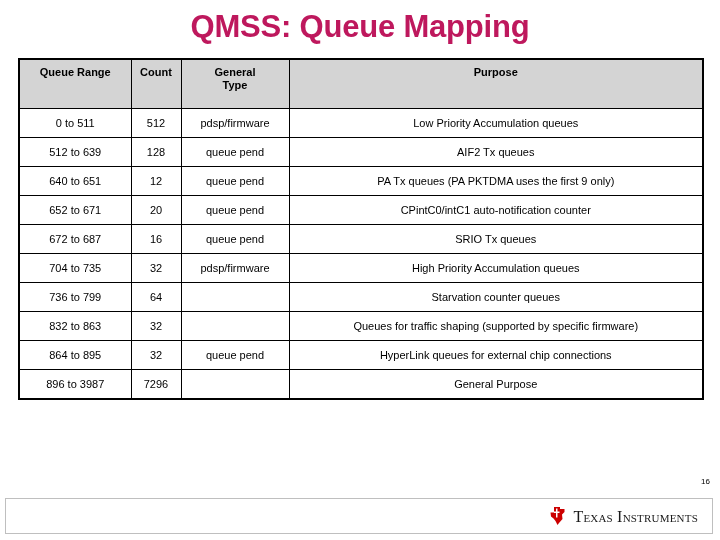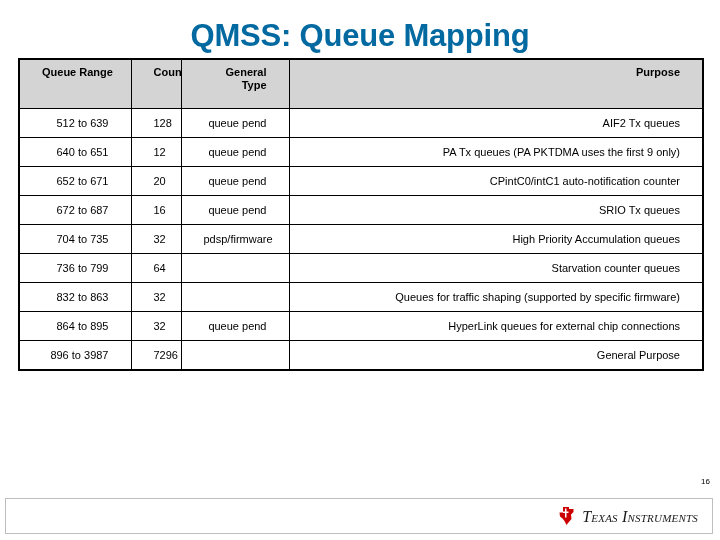--- a/index.html
+++ b/index.html
@@ -11,27 +11,27 @@
     height: 540px;
     background: #ffffff;
     font-family: "Liberation Sans", sans-serif;
     overflow: hidden;
     position: relative;
   }
 
   
   .slide-title {
     position: absolute;
-    top: 16px;
+    top: 7px;
     left: 0;
     width: 720px;
     text-align: center;
     font-size: 31px;
     font-weight: bold;
-    color: #0369a1;
+    color: #be185d;
     letter-spacing: -0.2px;
     line-height: 40px;
     white-space: nowrap;
   }
 
   
   .table-wrap {
     position: absolute;
     left: 18px;
     top: 58px;
@@ -39,24 +39,24 @@
   }
   table.qmss {
     border-collapse: collapse;
     width: 684px;
     table-layout: fixed;
     border: 2px solid #000000;
   }
   table.qmss th,
   table.qmss td {
     border: 1px solid #000000;
-    padding: 4px 22px;
+    padding: 4px 8px;
     font-size: 11px;
     color: #000000;
-    text-align: right;
+    text-align: center;
     vertical-align: middle;
     background: #ffffff;
     line-height: 13px;
     overflow: hidden;
     white-space: nowrap;
   }
   table.qmss thead th {
     background: #D4D4D4;
     font-weight: bold;
     vertical-align: top;
@@ -112,21 +112,20 @@
     display: block;
   }
   .ti-wordmark {
     font-family: "Liberation Serif", serif;
     font-size: 16px;
     color: #1A1A1A;
     letter-spacing: 0.2px;
     white-space: nowrap;
     font-variant: small-caps;
     font-weight: normal;
-    font-style: italic;
   }
 </style>
 </head>
 <body>
 
 <div class="slide-title">QMSS: Queue Mapping</div>
 
 <div class="table-wrap">
   <table class="qmss">
     <colgroup>
@@ -141,20 +140,26 @@
         <th>Count</th>
         <th>
           <span>General</span>
           <span class="hw-head-line2">Type</span>
         </th>
         <th>Purpose</th>
       </tr>
     </thead>
     <tbody id="table-body">
         <tr>
+          <td>0 to 511</td>
+          <td>512</td>
+          <td>pdsp/firmware</td>
+          <td>Low Priority Accumulation queues</td>
+        </tr>
+        <tr>
           <td>512 to 639</td>
           <td>128</td>
           <td>queue pend</td>
           <td>AIF2 Tx queues</td>
         </tr>
         <tr>
           <td>640 to 651</td>
           <td>12</td>
           <td>queue pend</td>
           <td>PA Tx queues (PA PKTDMA uses the first 9 only)</td>

